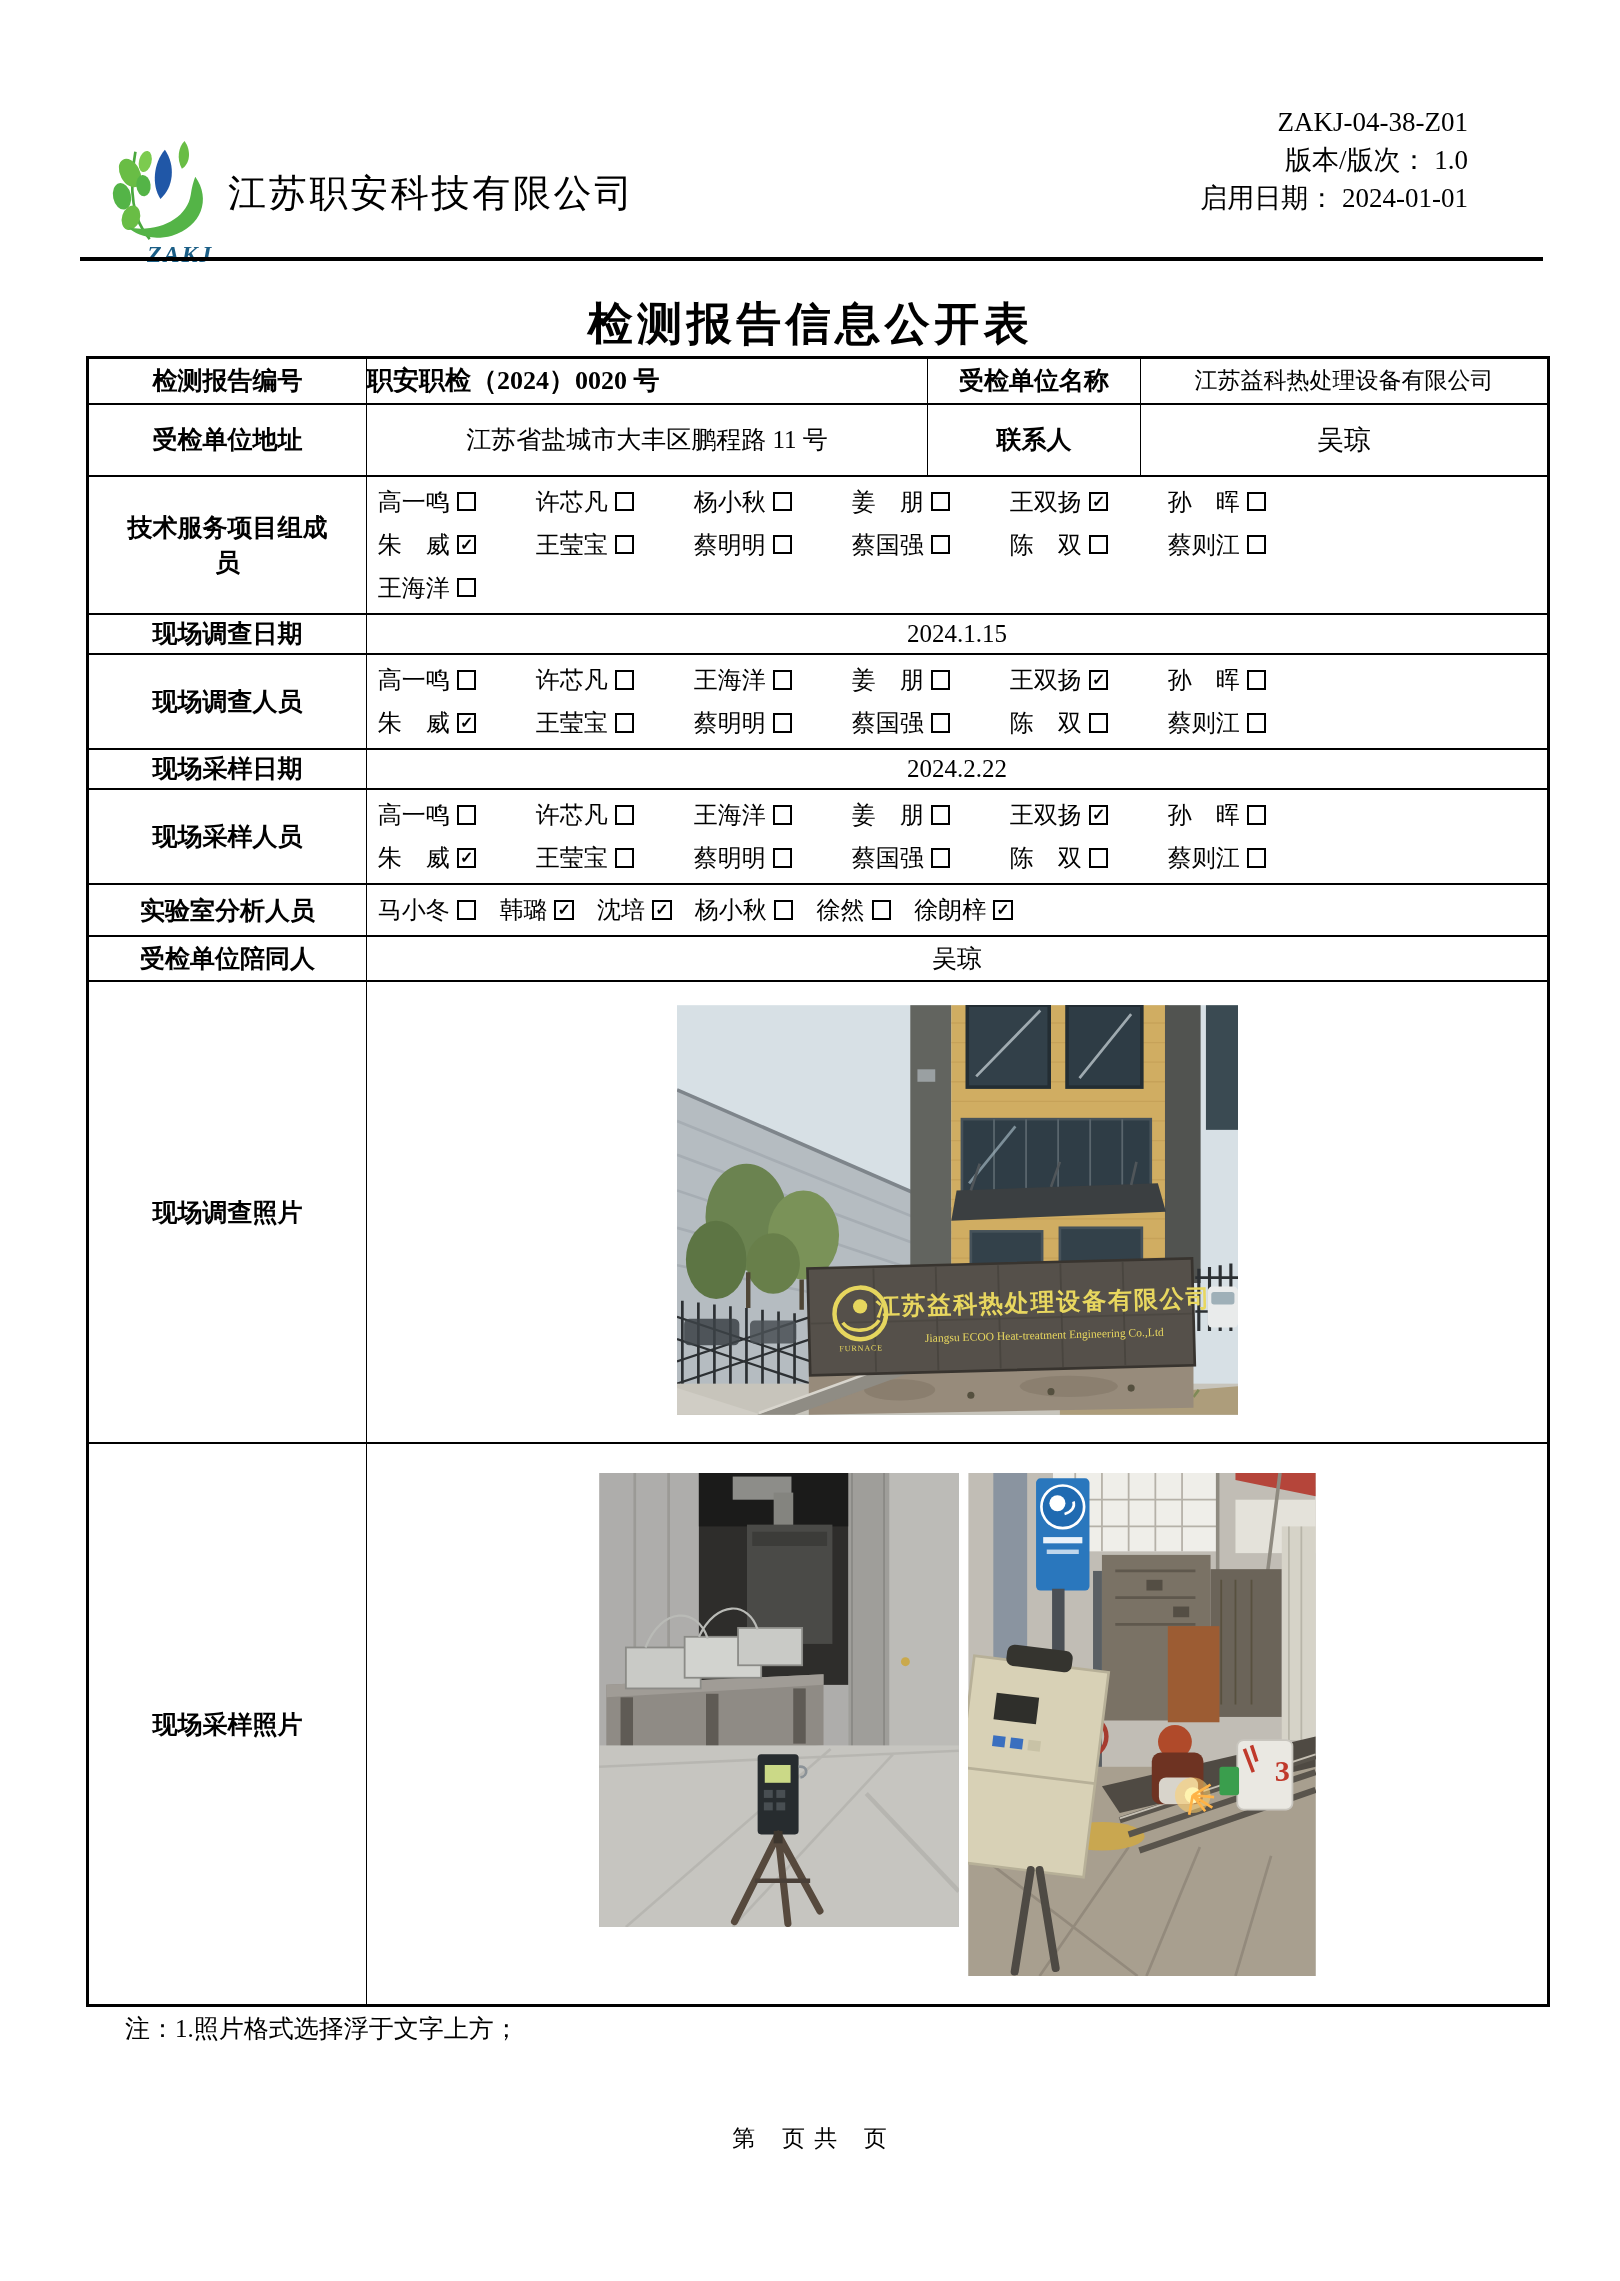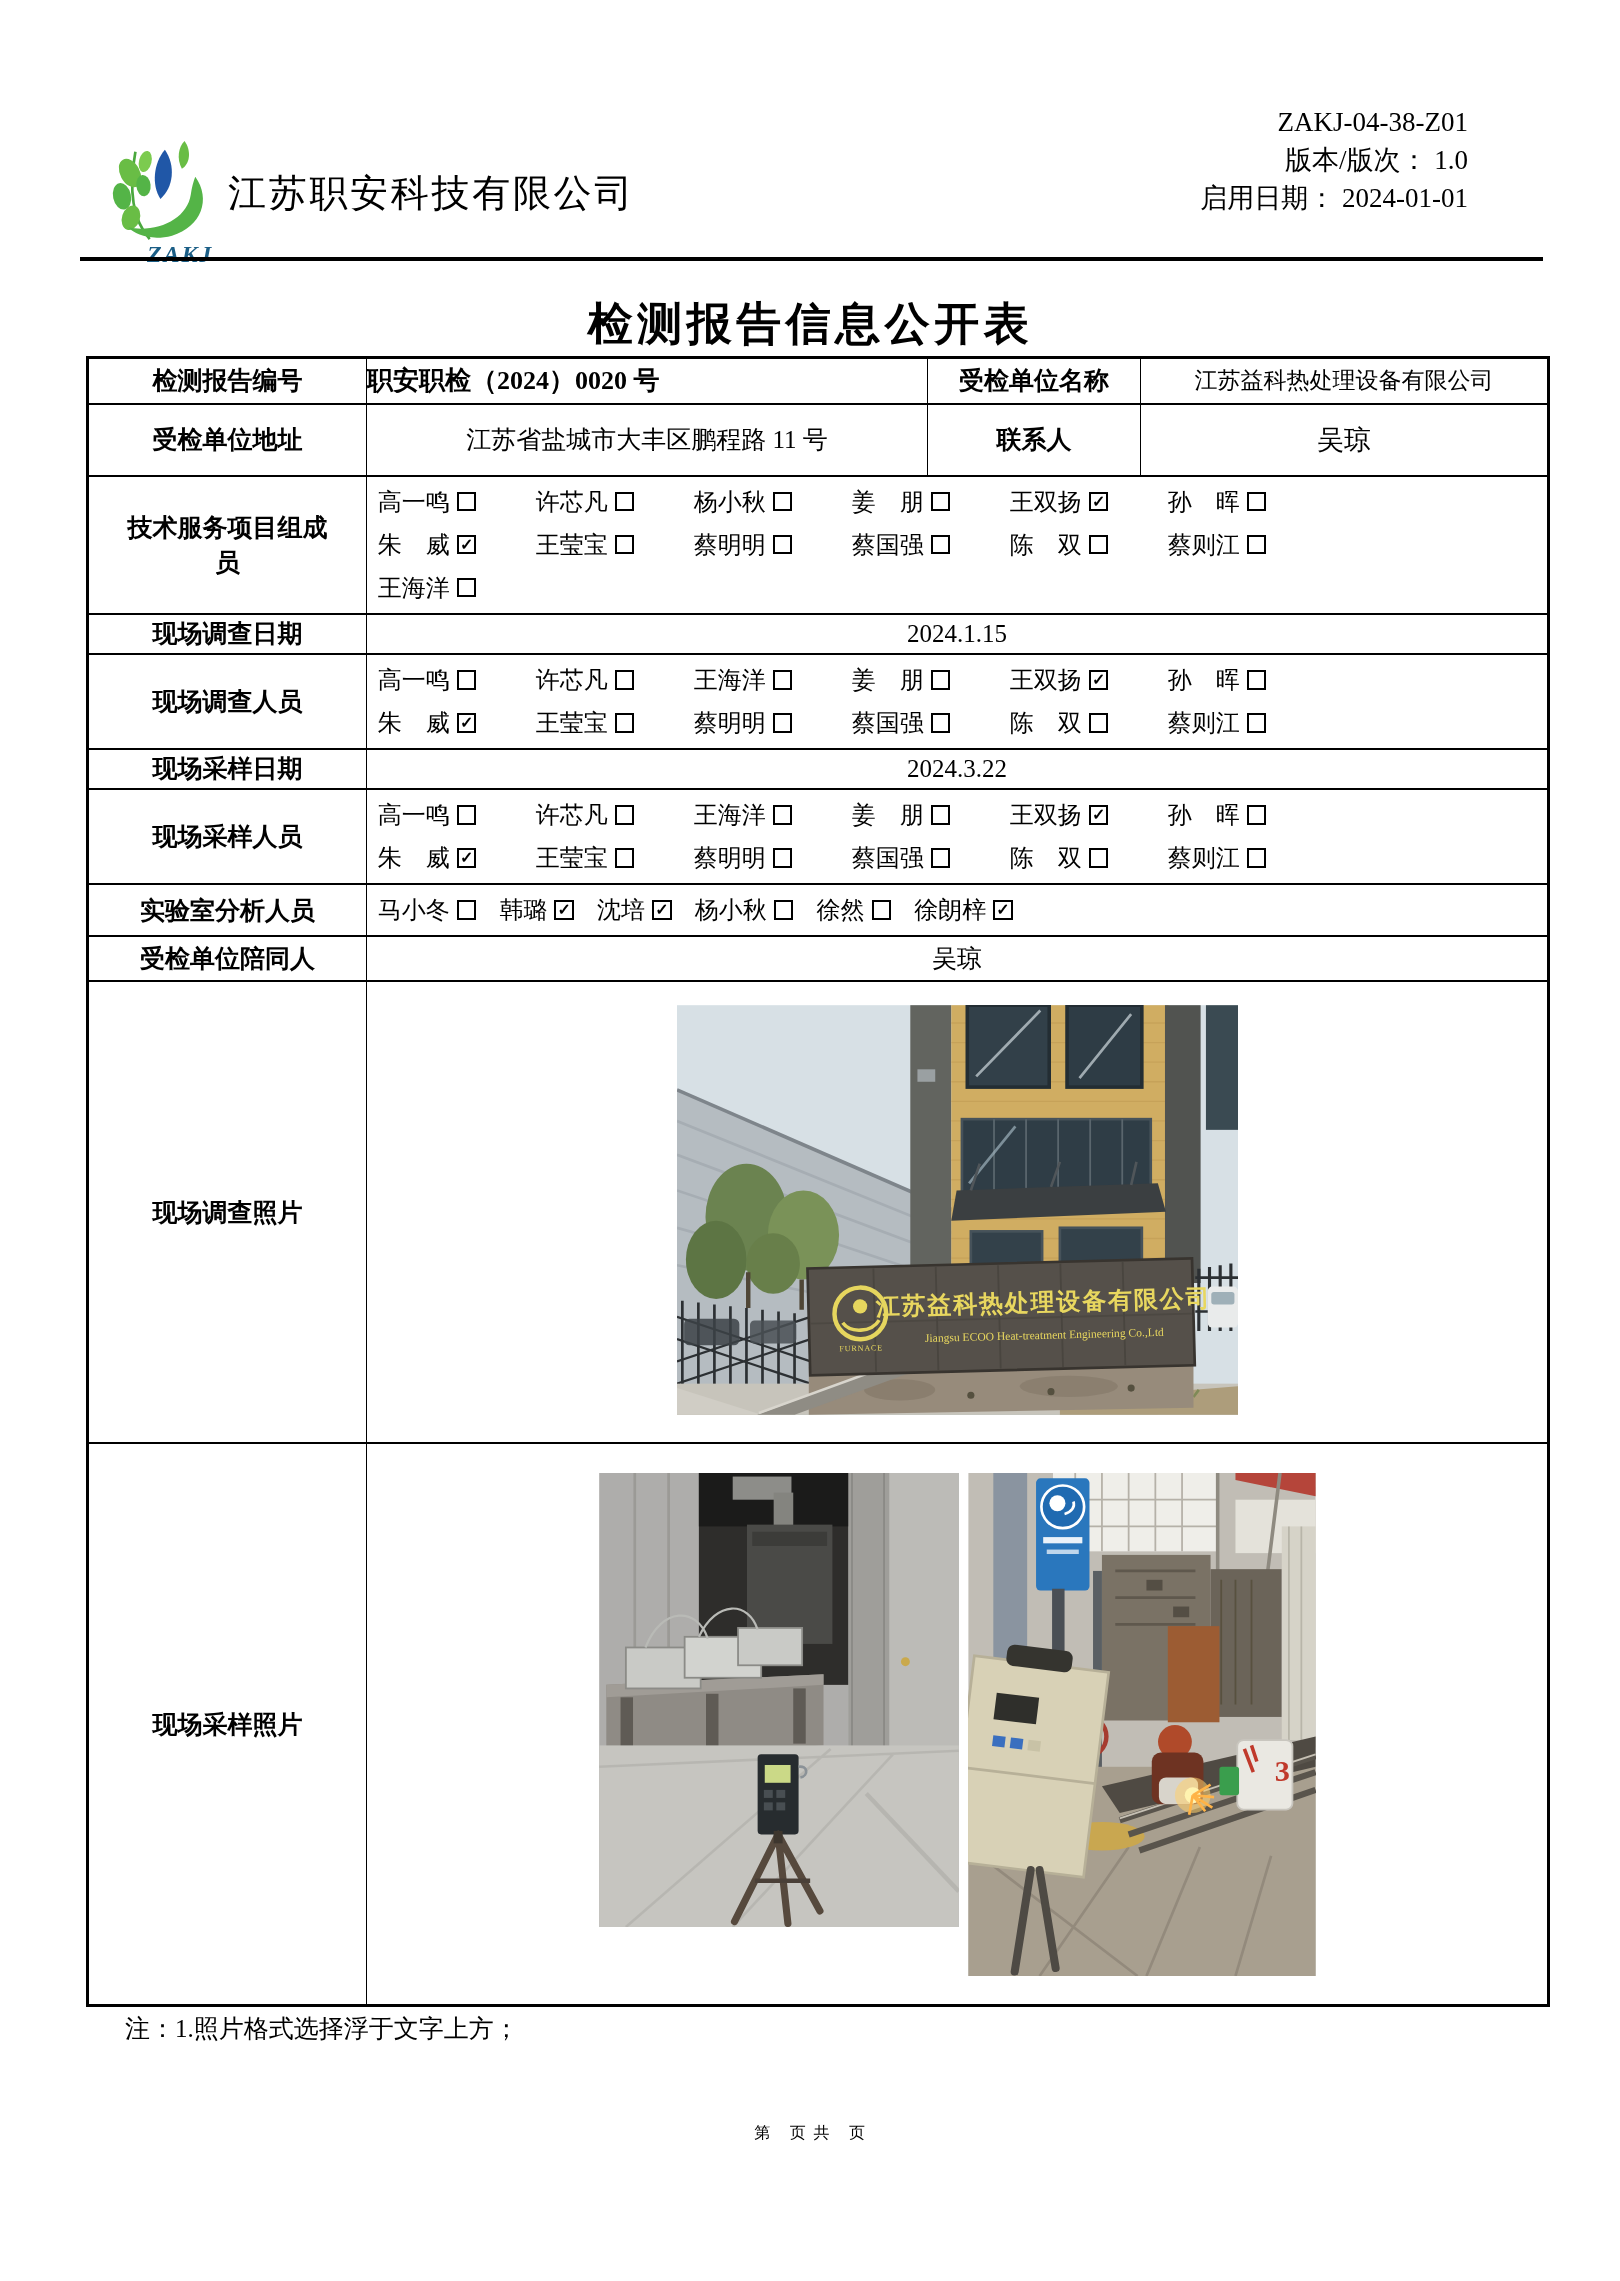--- a/index.html
+++ b/index.html
@@ -35,21 +35,21 @@
   .checkbox { box-sizing:border-box; width:19.6px; height:19.6px; border:2.7px solid #000;
               margin-left:7.1px; display:inline-flex; align-items:center; justify-content:center;
               font-size:16px; font-weight:bold; line-height:1; flex:none; }
   
   td.photo-cell { text-align:center; }
   .photo-pair { display:flex; justify-content:center; align-items:flex-start; gap:9px; }
   .photo-frame { display:inline-block; line-height:0; }
   
   .note { position:absolute; left:93px; top:2012px; font-size:25px;margin-left:32px; }
   .page-footer { position:absolute; left:0; top:2123px; width:100%; text-align:center;
-                 font-size:16px; letter-spacing:1.8px; }
+                 font-size:23px; letter-spacing:1.8px; }
 </style>
 </head>
 <body>
 
 <div class="page">
 
   <div class="logo-wrap">
     <svg width="118" height="134" viewBox="0 0 132 150">
       <path d="M34,22 C27,60 29,96 50,120" stroke="#4aa83e" stroke-width="3" fill="none"></path>
       <ellipse cx="28" cy="46" rx="11" ry="17" fill="#69bd45" transform="rotate(-28 28 46)"></ellipse>
@@ -218,21 +218,21 @@
               <span class="check-item">
                 <span class="person-name">蔡则江</span>
                 <span class="checkbox"></span>
               </span>
             </div>
           </td>
     </tr>
 
     <tr style="height:40px">
       <td class="lbl">现场采样日期</td>
-      <td colspan="3" class="val">2024.3.22</td>
+      <td colspan="3" class="val">2024.2.22</td>
     </tr>
 
     <tr style="height:86px">
       <td class="lbl">现场采样人员</td>
       <td colspan="3" class="check-cell">
             <div class="check-line">
               <span class="check-item">
                 <span class="person-name">高一鸣</span>
                 <span class="checkbox"></span>
               </span>

